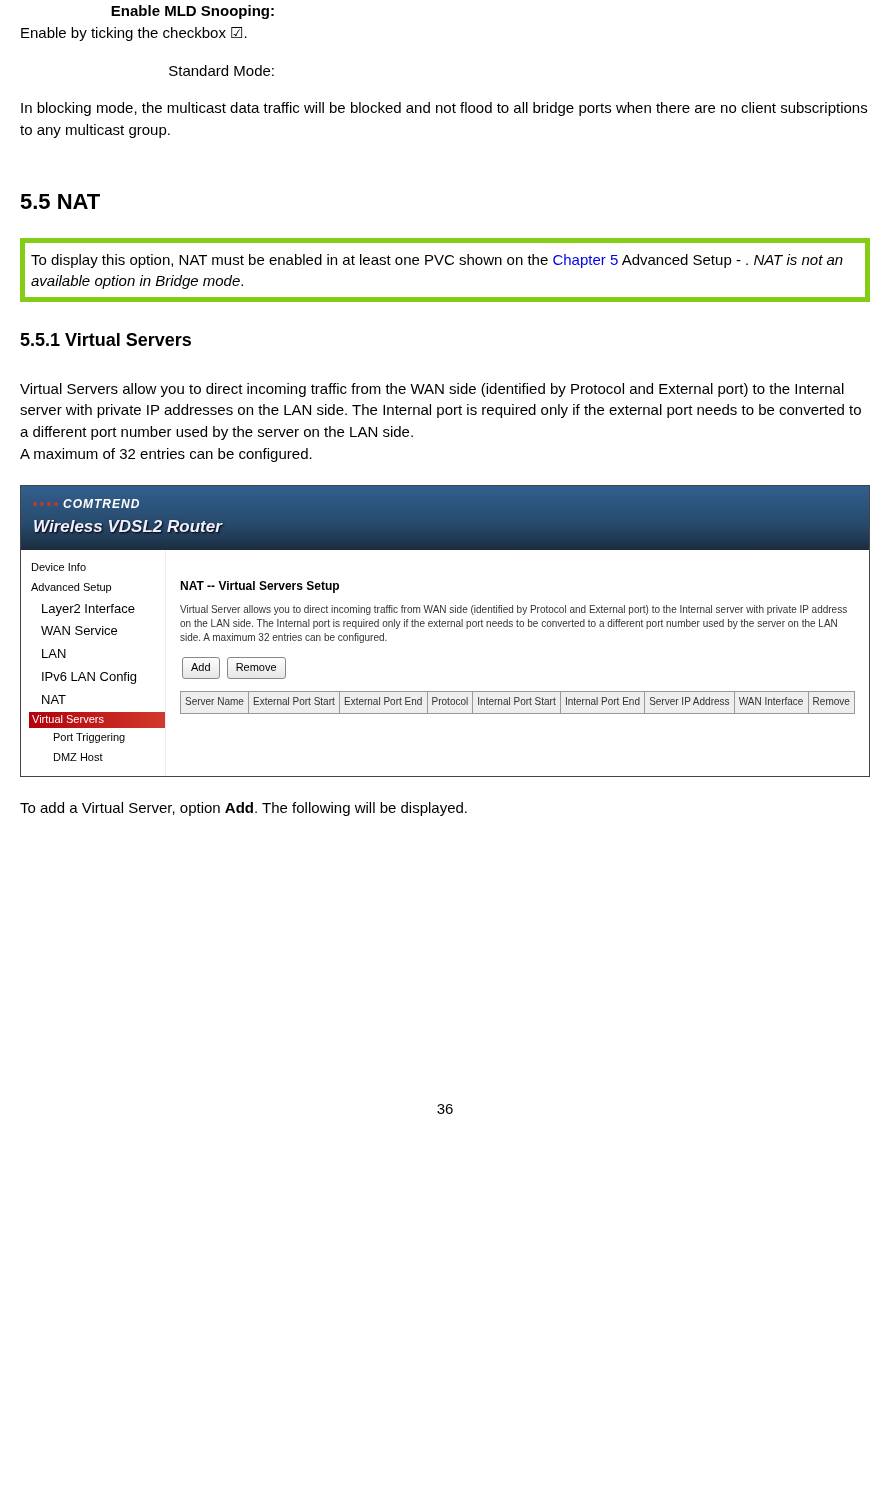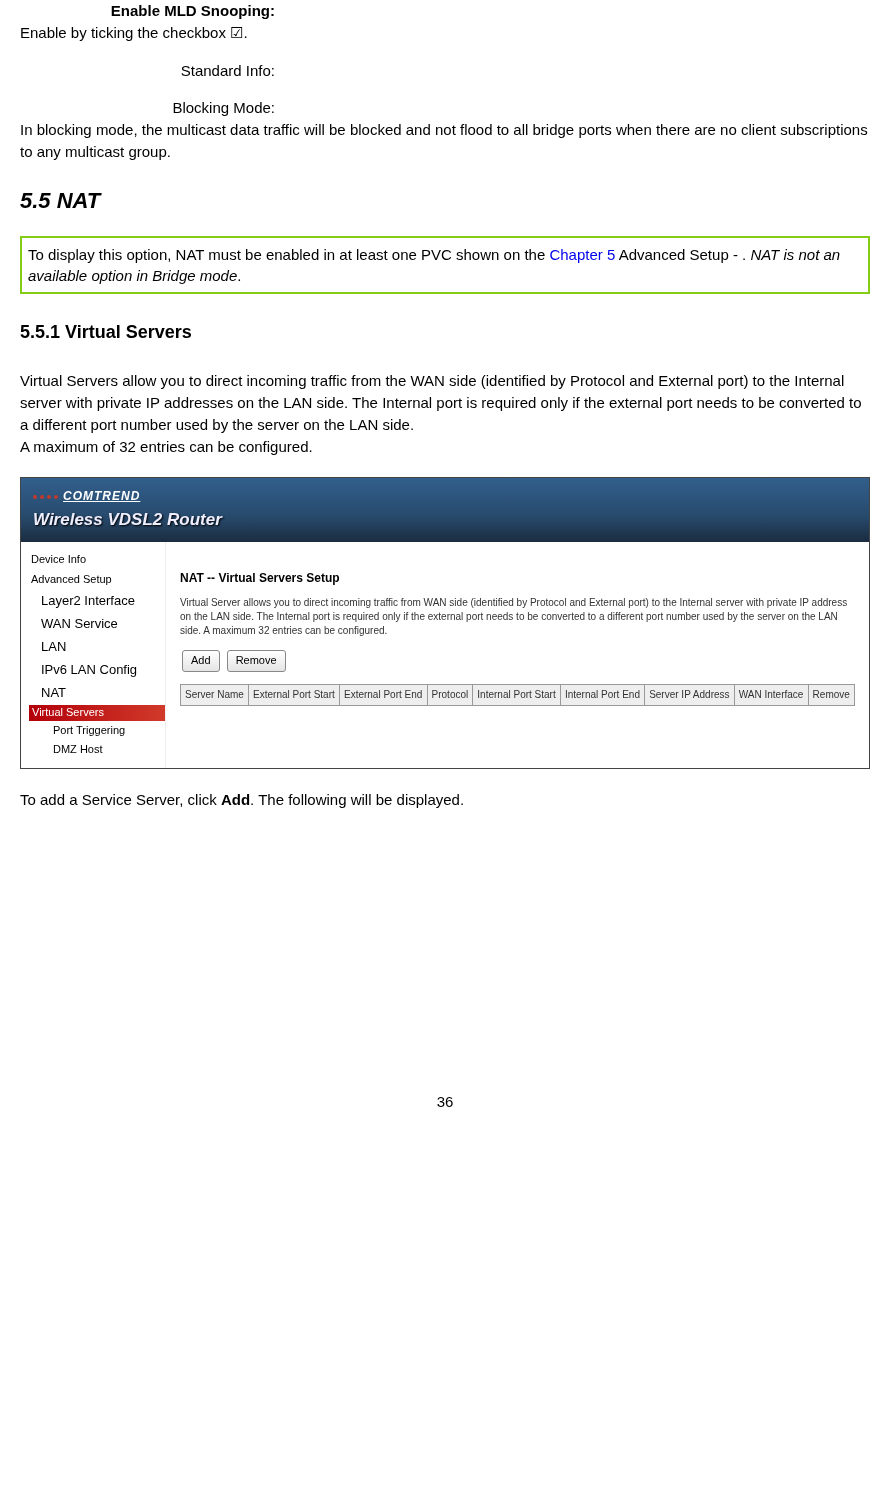--- a/index.html
+++ b/index.html
@@ -9,43 +9,43 @@
       color: #000;
       background: #fff;
       width: 890px;
       padding: 0 20px;
       line-height: 1.45;
     }
     .def-row { display: flex; margin-bottom: 16px; flex-direction: column; }
     .def-label { width: 265px; text-align: right; padding-right: 10px; flex-shrink: 0; }
     .def-label.bold { font-weight: bold; }
     .def-desc { flex: 1; }
-    h2 { font-size: 22px; font-weight: bold; margin: 22px 0 20px 0; font-style: italic; }
+    h2 { font-size: 22px; font-weight: bold; margin: 45px 0 20px 0; }
     h3 { font-size: 18px; font-weight: bold; margin: 25px 0 25px 0; }
-    .note-box { border: 2px solid #84cc16; padding: 6px 6px; margin-bottom: 25px; line-height: 1.4; }
+    .note-box { border: 5px solid #84cc16; padding: 6px 6px; margin-bottom: 25px; line-height: 1.4; }
     .note-box .link { color: #0000ee; }
     .note-box .italic { font-style: italic; }
     .para { margin-bottom: 20px; }
     .bold { font-weight: bold; }
     .screenshot {
       border: 1px solid #444;
       margin-bottom: 20px;
       font-family: Tahoma, sans-serif;
       font-size: 11px;
     }
     .scr-header {
       height: 64px;
       background: linear-gradient(to bottom, #325f8d 0%, #274a6c 60%, #1b2c40 100%);
       display: flex;
       align-items: center;
       padding-left: 12px;
       position: relative;
     }
     .scr-logo-blk { color: #fff; display: flex; flex-direction: column; gap: 2px; }
-    .scr-logo-top { display: flex; align-items: center; gap: 5px; font-weight: bold; font-size: 12px; font-style: italic; letter-spacing: 1px; text-decoration: underline; }
+    .scr-logo-top { display: flex; align-items: center; gap: 5px; font-weight: bold; font-size: 12px; font-style: italic; letter-spacing: 1px; }
     .scr-logo-dots { display: flex; gap: 3px; }
     .scr-logo-dots span { width: 4px; height: 4px; background: #c0392b; border-radius: 50%; display: block; }
     .scr-logo-btm { font-weight: bold; font-style: italic; font-size: 17px; color: #eef; text-shadow: 1px 1px 2px #000; }
     .scr-body { display: flex; background: #fff; min-height: 200px; }
     .scr-nav { width: 145px; padding: 8px 0 8px 8px; border-right: 1px solid #eee; }
     .nav-item { padding: 2px 0 2px 2px; color: #000; cursor: default; font-family: Tahoma, sans-serif; font-size: 11px; font-weight: normal; }
     .nav-sub { padding-left: 12px; font-weight: normal; font-size: 13px; }
     .nav-sub2 { padding-left: 24px; font-weight: normal; font-size: 11px; }
     .nav-active { background: linear-gradient(to right, #b3000a, #d13a2a); color: #fff; padding: 0 3px; }
     .scr-main { flex: 1; padding: 28px 14px; }
@@ -59,24 +59,23 @@
   </style>
 </head>
 <body>
 
 <div>
   <div class="def-row">
     <div class="def-label bold">Enable MLD Snooping:</div>
     <div class="def-desc">Enable by ticking the checkbox ☑.</div>
   </div>
   <div class="def-row">
-    <div class="def-label">Standard Info:</div>
+    <div class="def-label">Standard Mode:</div>
   </div>
   <div class="def-row">
-    <div class="def-label">Blocking Mode:</div>
     <div class="def-desc">In blocking mode, the multicast data traffic will be blocked and not flood to all bridge ports when there are no client subscriptions to any multicast group.</div>
   </div>
 </div>
 
 <h2>5.5  NAT</h2>
 
 <div class="note-box">
   <span>To display this option, NAT must be enabled in at least one PVC shown on the </span><span class="link">Chapter 5</span><span> Advanced Setup - . </span><span class="italic">NAT is not an available option in Bridge mode</span><span>.</span>
 </div>
 
@@ -133,16 +132,16 @@
           <th>WAN Interface</th>
           <th>Remove</th>
         </tr>
       </tbody>
         </table>
     </div>
   </div>
 </div>
 
 <div class="para">
-  <span>To add a Service Server, click </span><span class="bold">Add</span><span>. The following will be displayed.</span>
+  <span>To add a Virtual Server, option </span><span class="bold">Add</span><span>. The following will be displayed.</span>
 </div>
 
 <div class="page-num">36</div>
 
 </body></html>

